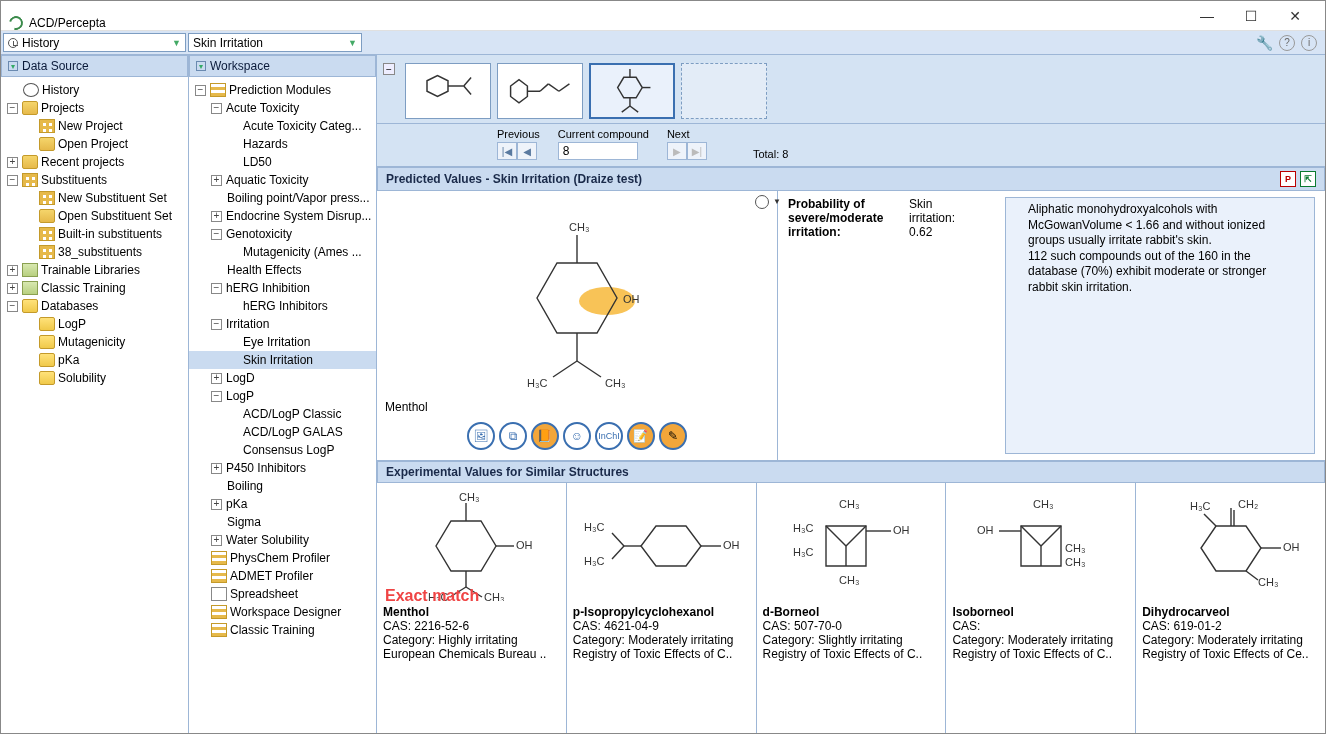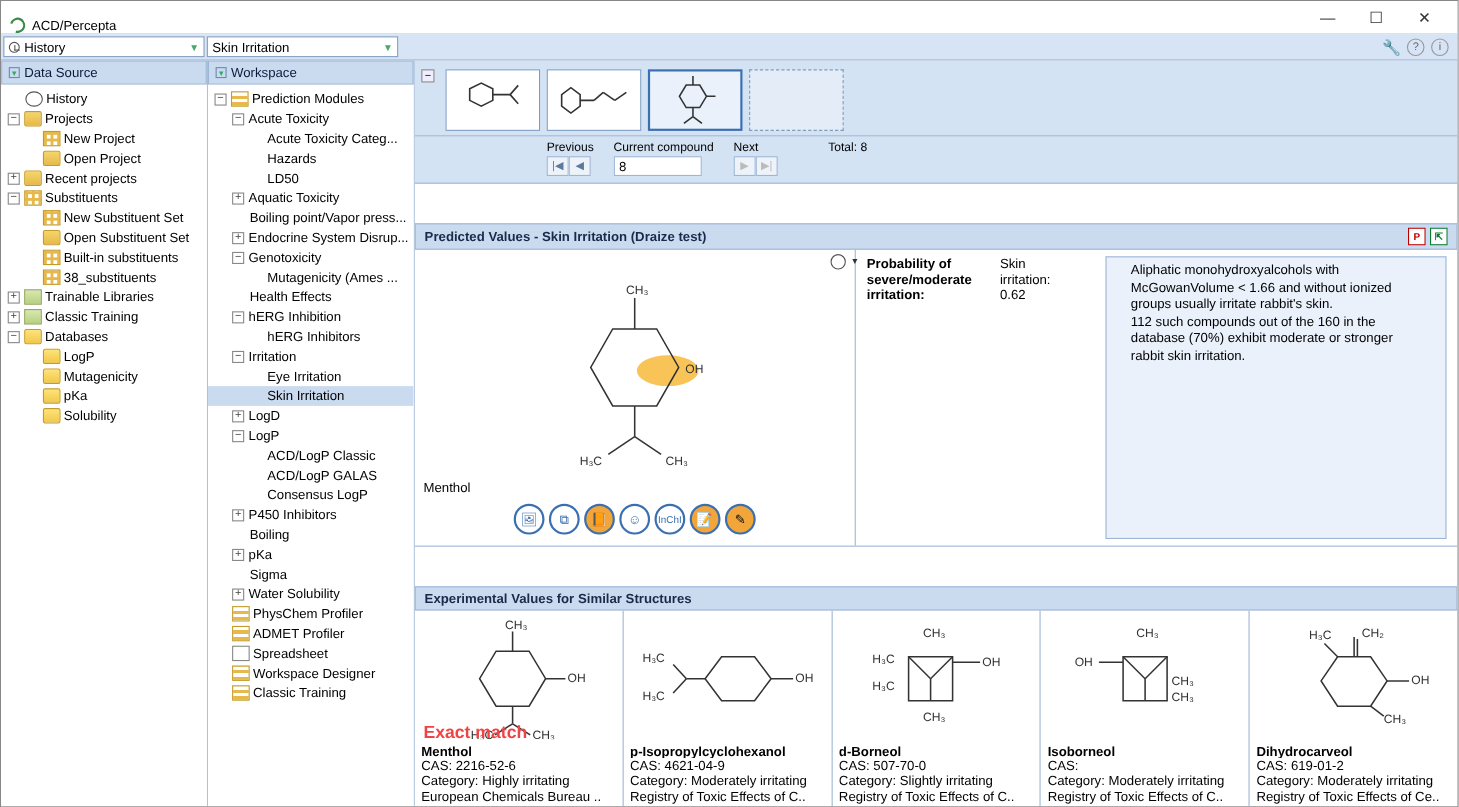--- a/index.html
+++ b/index.html
@@ -48,29 +48,29 @@
 .ic.grid{background: repeating-linear-gradient(0deg,#e6b94a 0 3px,#fff 3px 6px);border:1px solid #c49a2a;}
 .ic.rgrid{background: #fff;border:1px solid #c49a2a; background-image: linear-gradient(#e6b94a 50%, transparent 50%), linear-gradient(90deg,#e6b94a 50%, transparent 50%); background-size:6px 6px;}
 
 
 .thumb-row { background:#d4e3f3; padding: 8px 8px 4px 28px; border-bottom:1px solid #9db6d6; display:flex; gap:6px; position:relative;}
 .thumb-row .collapse-btn { position:absolute; left:6px; top:8px; width:12px; height:12px; border:1px solid #888; display:flex; align-items:center; justify-content:center; font-size:10px; background:#eef;}
 .thumb { width:86px; height:56px; background:#fff; border:1px solid #7d9dc2; display:flex; align-items:center; justify-content:center; }
 .thumb.sel{ border:2px solid #3a6fb0; background:#eaf1fb;}
 .thumb svg{max-width:100%; max-height:100%;}
 
-.nav-row { background:#d4e3f3; padding: 4px 0 6px 120px; display:flex; align-items:flex-start; gap:18px; border-bottom:1px solid #9db6d6;}
+.nav-row { background:#d4e3f3; padding: 4px 0 6px 120px; display:flex; align-items:flex-end; gap:18px; border-bottom:1px solid #9db6d6;}
 .nav-col { display:flex; flex-direction:column; align-items:flex-start; gap:2px;}
 .nav-btns { display:flex; gap:0; }
 .nbtn { width:20px; height:18px; border:1px solid #9db6d6; background:#eef3fa; display:flex; align-items:center; justify-content:center; font-size:10px; color:#5a7aa0;}
 .nbtn.dis{color:#bbb;}
 .cur-input { width:80px; height:18px; border:1px solid #9db6d6; background:#fff; padding:0 4px;}
 .nav-lbl{font-size:11px;}
 
-.section-hdr { background:#cadbf0; border:1px solid #9db6d6; padding:3px 8px; font-weight:bold; color:#1a2a4a; display:flex; align-items:center;margin-top:36px;}
+.section-hdr { background:#cadbf0; border:1px solid #9db6d6; padding:3px 8px; font-weight:bold; color:#1a2a4a; display:flex; align-items:center;}
 .section-hdr .hicons{margin-left:auto; display:flex; gap:4px;}
 .section-hdr .hic{width:16px; height:16px; border:1px solid #b00; font-size:9px; display:flex;align-items:center;justify-content:center; color:#b00; background:#fff;}
 
 .pred-body { display:flex; height: 270px; border-bottom:1px solid #9db6d6;}
 .pred-left { width:400px; display:flex; flex-direction:column; padding:6px; position:relative;}
 .pred-left .circ { position:absolute; top:4px; right:8px; width:14px; height:14px; border:1px solid #555; border-radius:50%;}
 .pred-left .dd2 { position:absolute; top:6px; right:-4px; font-size:8px; color:#333;}
 .struct-box { flex:1; display:flex; align-items:center; justify-content:center;}
 .struct-name{ padding:2px 0 4px 2px;}
 .toolbar { display:flex; gap:4px; justify-content:center; padding:4px 0;}

